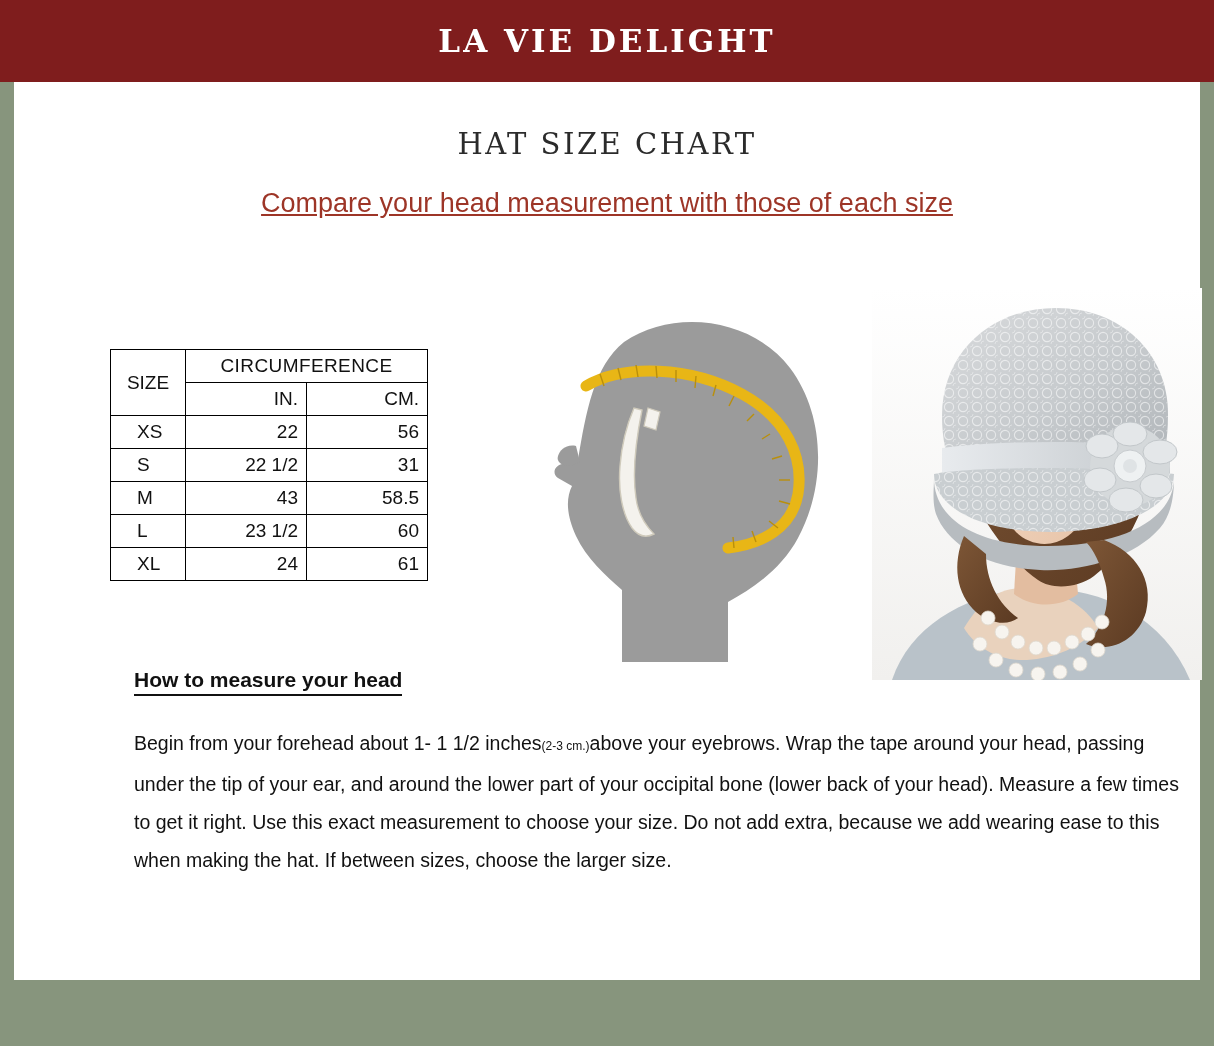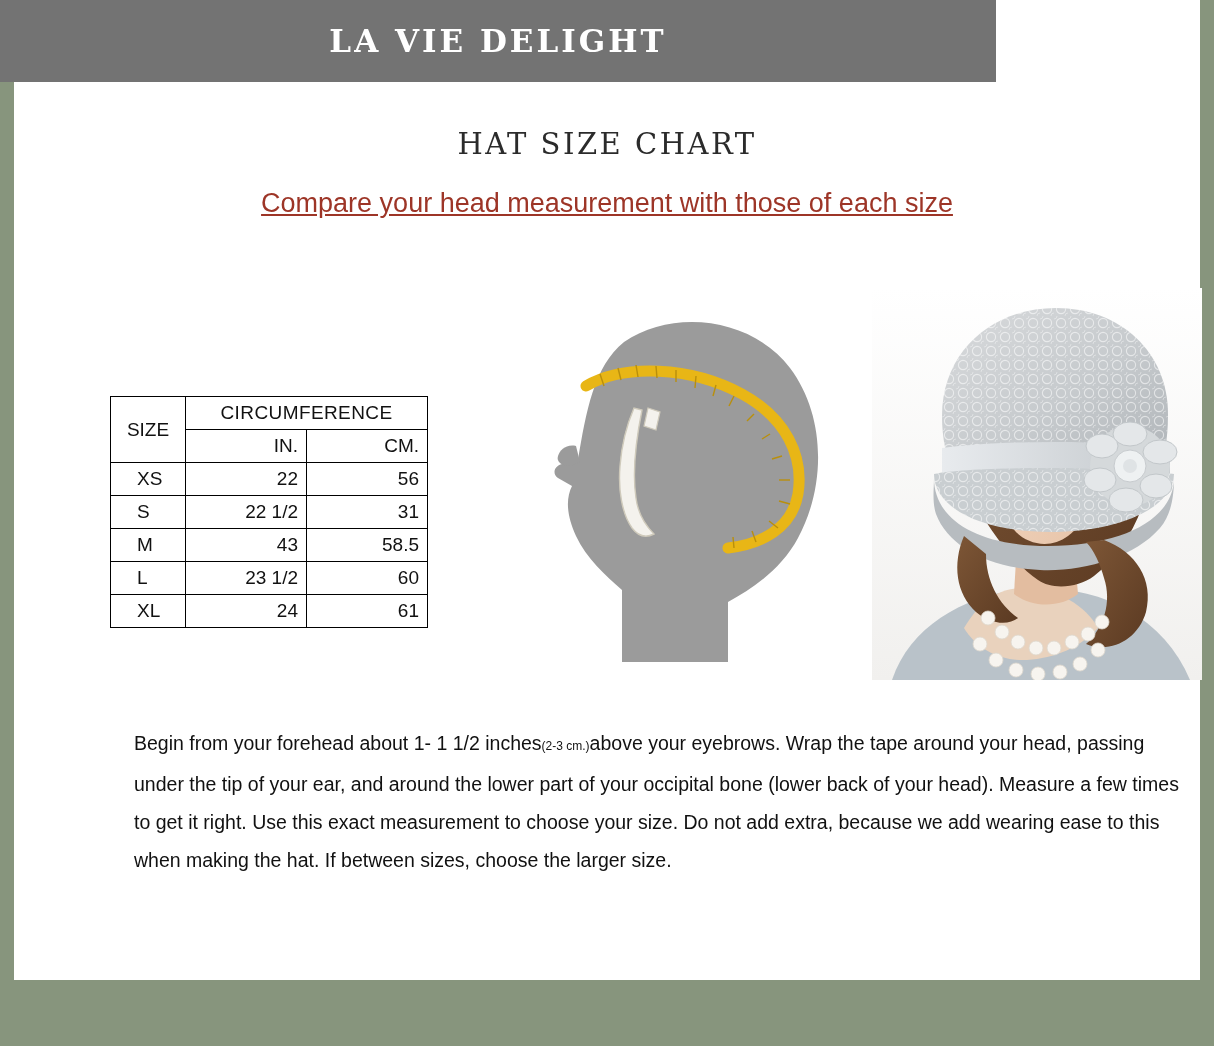--- a/index.html
+++ b/index.html
@@ -20,23 +20,23 @@
     background: #ffffff;
     box-sizing: border-box;
     border-left: 14px solid #87957d;
     border-right: 14px solid #87957d;
   }
   
   .brand-bar {
     position: absolute;
     left: -14px;
     top: 0;
-    width: 996px;
+    width: 1214px;
     height: 82px;
-    background: #737373;
+    background: #7f1d1d;
     display: flex;
     align-items: center;
     justify-content: center;
   }
   .brand-title {
     color: #ffffff;
     font-family: "DejaVu Serif", serif;
     font-size: 31px;
     font-weight: bold;
     letter-spacing: 3px;
@@ -77,21 +77,20 @@
   }
   
   .size-table {
     position: absolute;
     left: 96px;
     top: 349px;
     border-collapse: collapse;
     font-family: "Liberation Sans", sans-serif;
     font-size: 19px;
     color: #111;
-    margin-top: 47px;
   }
   .size-table td, .size-table th {
     border: 1px solid #000;
     height: 32px;
     padding: 0 8px;
     font-weight: normal;
   }
   .size-table .c-size { width: 58px; text-align: center; }
   .size-table .c-in   { width: 104px; }
   .size-table .c-cm   { width: 104px; }
@@ -348,18 +347,19 @@
           <circle cx="144" cy="382" r="7"></circle>
           <circle cx="166" cy="386" r="7"></circle>
           <circle cx="188" cy="384" r="7"></circle>
           <circle cx="208" cy="376" r="7"></circle>
           <circle cx="226" cy="362" r="7"></circle>
         </g>
       </g>
     </svg>
   </div>
 
+  <div class="how-title">How to measure your head</div>
   <div class="how-body">
     <span>Begin from your forehead about  1- 1 1/2 inches</span><span class="small">(2-3 cm.)</span><span>above your eyebrows. Wrap the tape around your head, passing under the tip of your ear, and around the lower part of your occipital bone (lower back of your head). Measure a few times to get it right. Use this exact measurement to choose your size. Do not add extra, because we add wearing ease to this when making the hat. If between sizes, choose the larger size.</span>
   </div>
 
   <div class="bottom-bar"></div>
 </div>
 
 </body></html>

